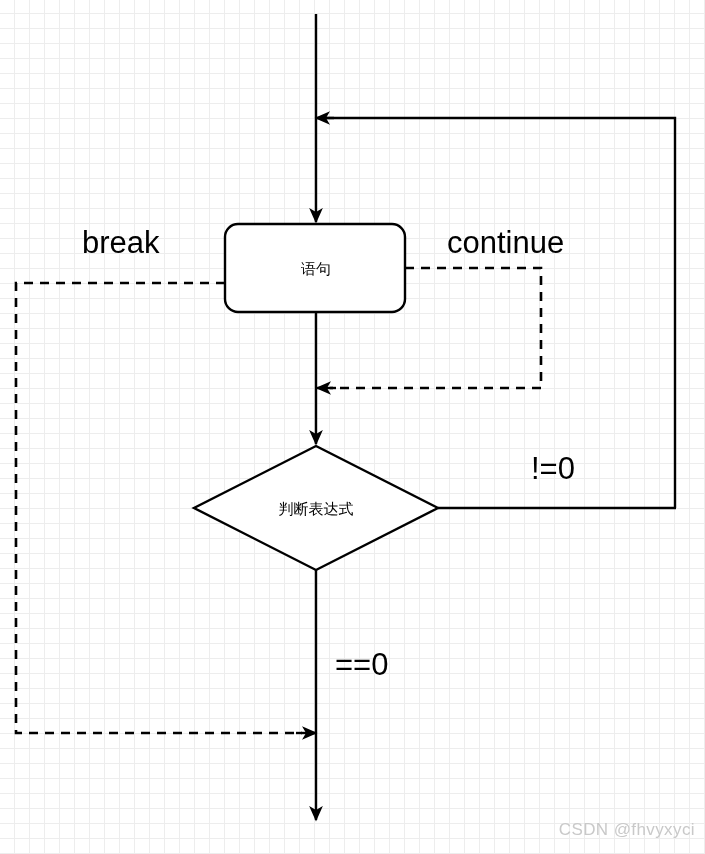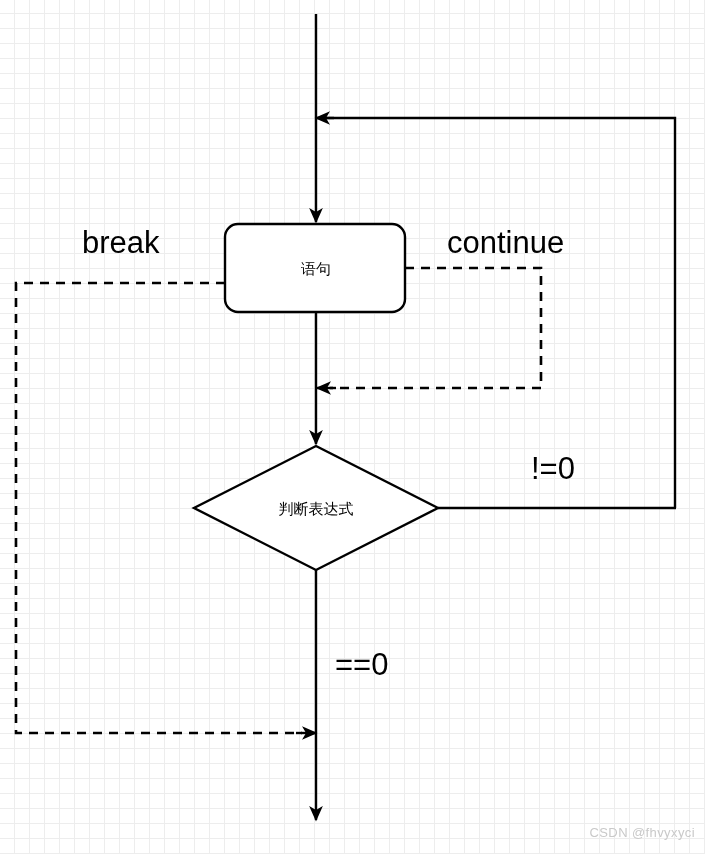--- a/index.html
+++ b/index.html
@@ -56,21 +56,21 @@
   }
   .edge-label {
     font-size: 31px;
     fill: #000000;
     font-family: "Liberation Sans", "DejaVu Sans", sans-serif;
   }
   .watermark {
     position: absolute;
     right: 10px;
     bottom: 14px;
-    font-size: 13px;
+    font-size: 17px;
     color: #c9c9c9;
     letter-spacing: 0.4px;
     font-family: "Liberation Sans", "DejaVu Sans", sans-serif;
     user-select: none;
   }
 </style>
 </head>
 <body>
 
 <div id="canvas">

